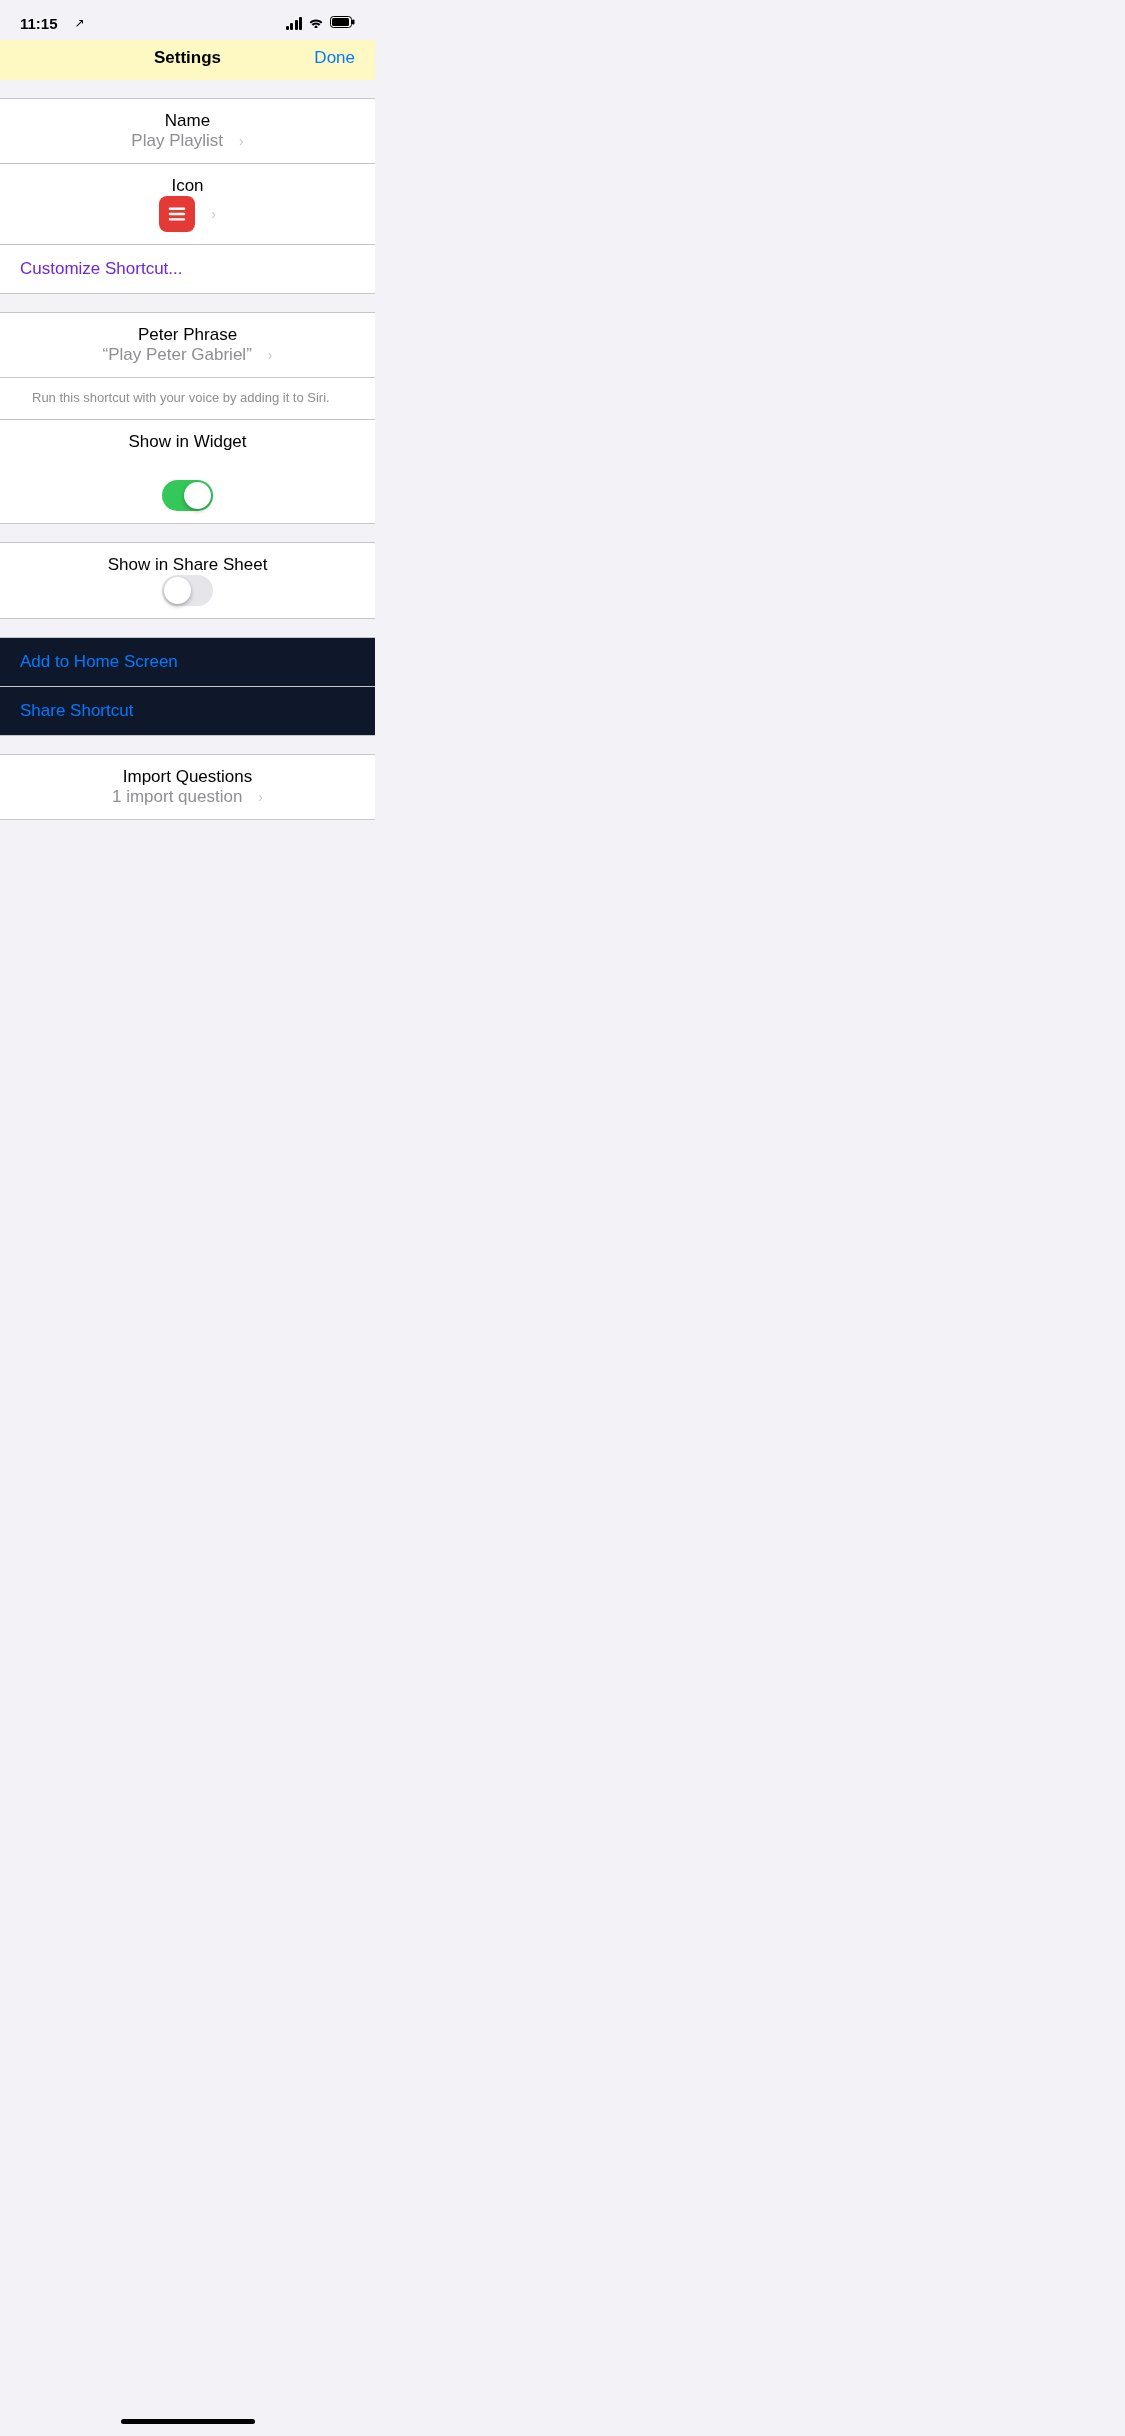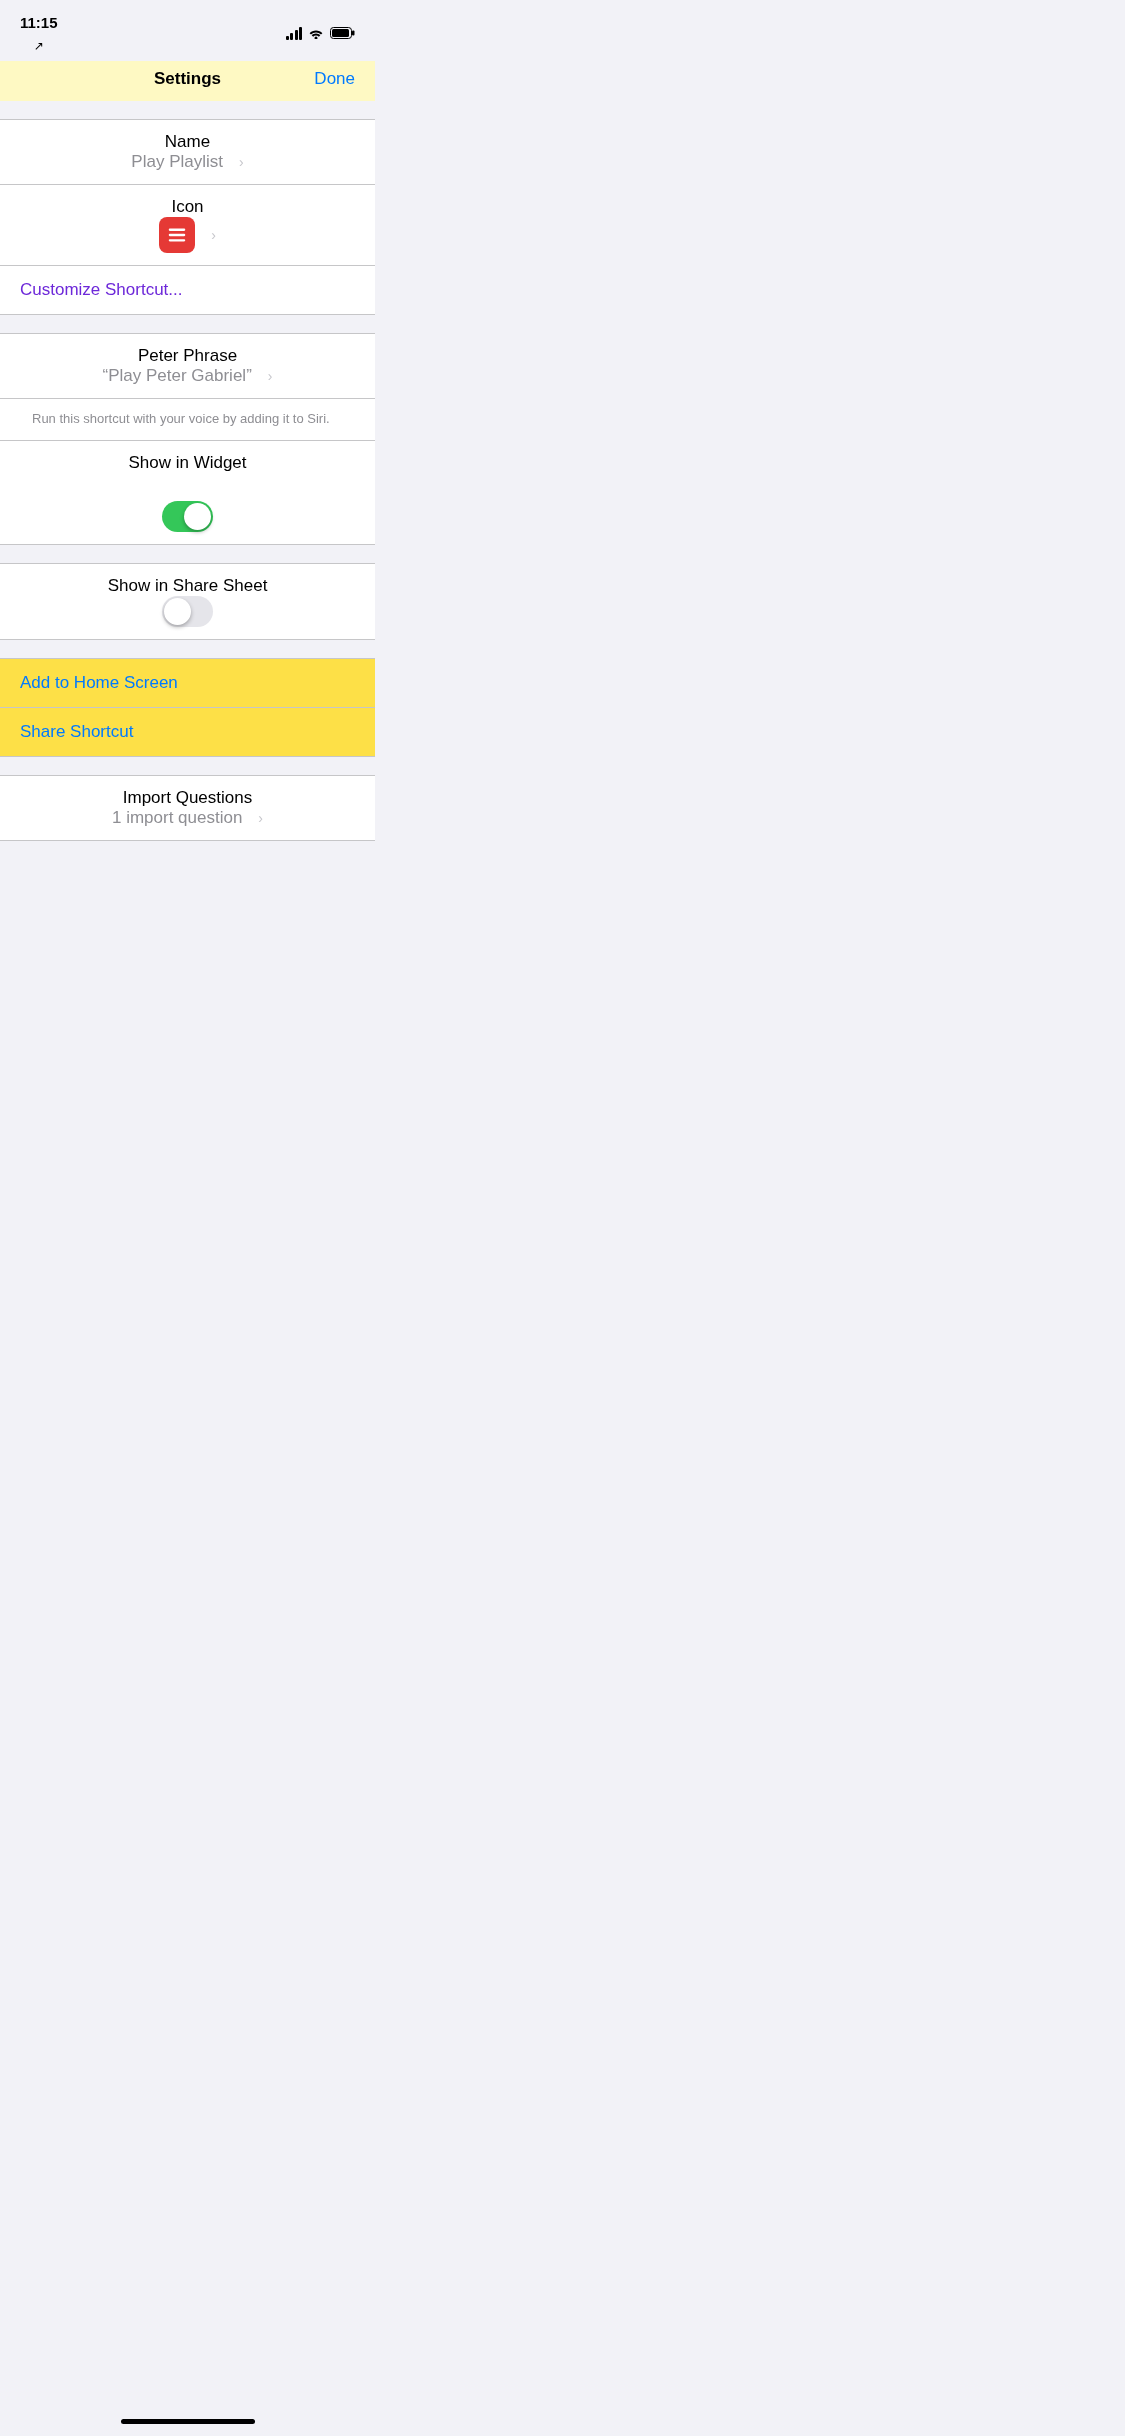--- a/index.html
+++ b/index.html
@@ -153,21 +153,21 @@
     .toggle.on .toggle-knob {
       left: 22px;
     }
     .toggle.off .toggle-knob {
       left: 2px;
     }
 
     
     .action-row {
       padding: 14px 20px;
-      background: #fde047;
+      background: #0f172a;
       border-bottom: 0.5px solid #c6c6c8;
       cursor: pointer;
     }
     .action-row:last-child {
       border-bottom: none;
     }
     .action-text {
       font-size: 17px;
       color: #007aff;
     }
@@ -191,21 +191,21 @@
       display: flex;
       align-items: center;
       padding: 8px 20px 12px 20px;
       background: #fef9c3;
     }
   </style>
 </head>
 <body>
 
 <div class="status-bar">
-  <div style="display:flex; align-items:center; gap:8px;flex-direction:column;">
+  <div style="display:flex; align-items:center; gap:17px;">
     <span class="status-time">11:15</span>
     <span style="font-size:12px; color:#000;">↗</span>
   </div>
   <div class="status-icons">
 
     <div class="signal-bars">
       <span style="height:4px;"></span>
       <span style="height:7px;"></span>
       <span style="height:10px;"></span>
       <span style="height:13px;"></span>

